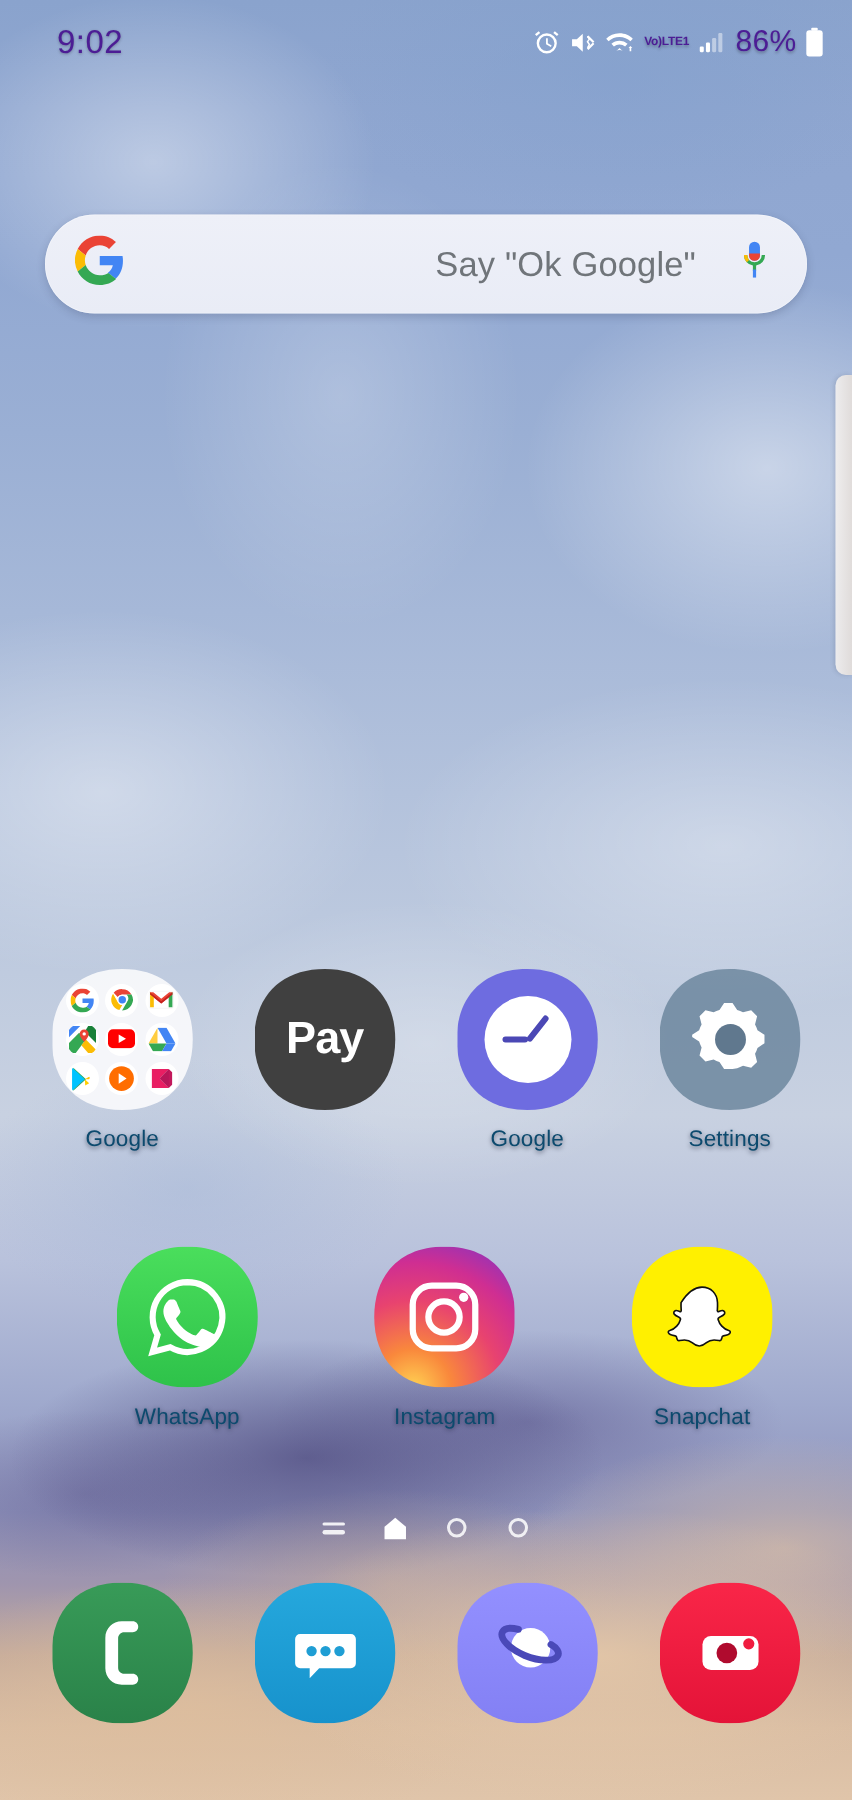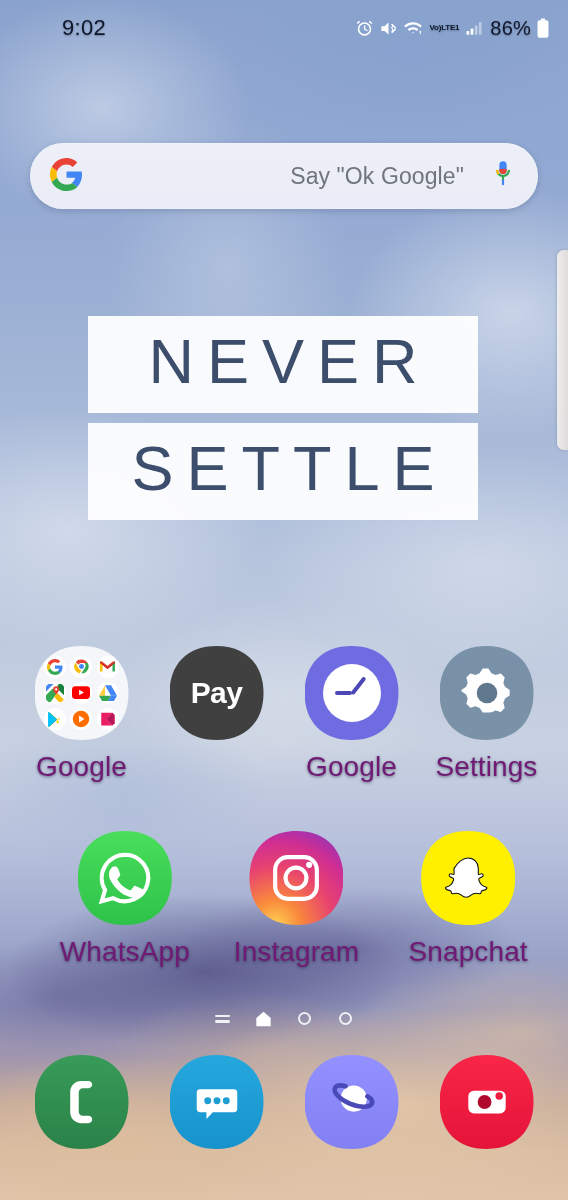--- a/index.html
+++ b/index.html
@@ -60,23 +60,22 @@
       radial-gradient(ellipse 220px 90px at 46% 88%, rgba(210,180,152,.45), rgba(210,180,152,0) 70%);
   }
 
   
   #screen { position:absolute; inset:0; z-index:2; }
 
   
   #status-bar {
     position:absolute; top:0; left:0; right:0; height:56px;
     display:flex; align-items:center; justify-content:space-between;
-    padding:0 18px 0 22px;
-    color:#0f172a;
-    margin-left:40px;
+    padding:0 18px 0 38px;
+    color:#4c1d95;
   }
   #status-clock {
     font-size:22px; letter-spacing:.3px; font-weight:400;
     text-shadow:0 1px 2px rgba(0,0,0,.28);
   }
   #status-icons {
     display:flex; align-items:center; gap:5px;
     text-shadow:0 1px 2px rgba(0,0,0,.28);
   }
   .sicon { display:flex; align-items:center; justify-content:center; }
@@ -150,21 +149,21 @@
     display:flex; align-items:center; justify-content:center;
     position:relative; overflow:hidden;
   }
   @supports (clip-path: path('M0,0')) {
     .squircle { border-radius:0; clip-path:
       path('M47,0 C76,0 94,18 94,47 C94,76 76,94 47,94 C18,94 0,76 0,47 C0,18 18,0 47,0 Z'); }
   }
   .sq-soft { border-radius:34px; }
   .app-label {
     margin-top:11px;
-    color:#701a75; font-size:28px; letter-spacing:.1px;
+    color:#0c4a6e; font-size:15px; letter-spacing:.1px;
     text-shadow:0 1px 3px rgba(20,25,45,.55);
     white-space:nowrap;
   }
 
   
   .folder-bg {
     background:rgba(252,252,253,.88);
     display:grid; grid-template-columns:repeat(3,1fr); grid-template-rows:repeat(3,1fr);
     gap:3px; padding:9px; align-items:center; justify-items:center;
   }
@@ -310,24 +309,20 @@
       <svg width="26" height="30" viewBox="0 0 24 28">
         <path fill="#4285F4" d="M12 2a3.4 3.4 0 0 1 3.4 3.4v5a3.4 3.4 0 1 1-6.8 0v-5A3.4 3.4 0 0 1 12 2z"></path>
         <path fill="#EA4335" d="M8.6 9.4h6.8v1.1a3.4 3.4 0 1 1-6.8 0z"></path>
         <path fill="#34A853" d="M5.4 10.3h2.1a4.5 4.5 0 0 0 9 0h2.1a6.6 6.6 0 0 1-5.6 6.5V20h-2v-3.2a6.6 6.6 0 0 1-5.6-6.5z"></path>
         <path fill="#FBBC05" d="M5.4 10.3h2.1a4.6 4.6 0 0 0 1.2 3l-1.5 1.5a6.6 6.6 0 0 1-1.8-4.5z"></path>
         <rect x="11" y="19.3" width="2" height="5" fill="#4285F4"></rect>
       </svg>
     </span>
   </div>
 
-  <div id="ns-block">
-    <div id="ns-never" class="ns-bar">NEVER</div>
-    <div id="ns-settle" class="ns-bar">SETTLE</div>
-  </div>
 
   <div id="edge-handle"></div>
 
   <div class="app-row" id="row-1">
 
     <div class="app-cell">
       <div class="app-icon">
         <div class="squircle folder-bg sq-soft">
           <span class="mini">
             <svg width="16" height="16" viewBox="0 0 48 48">

